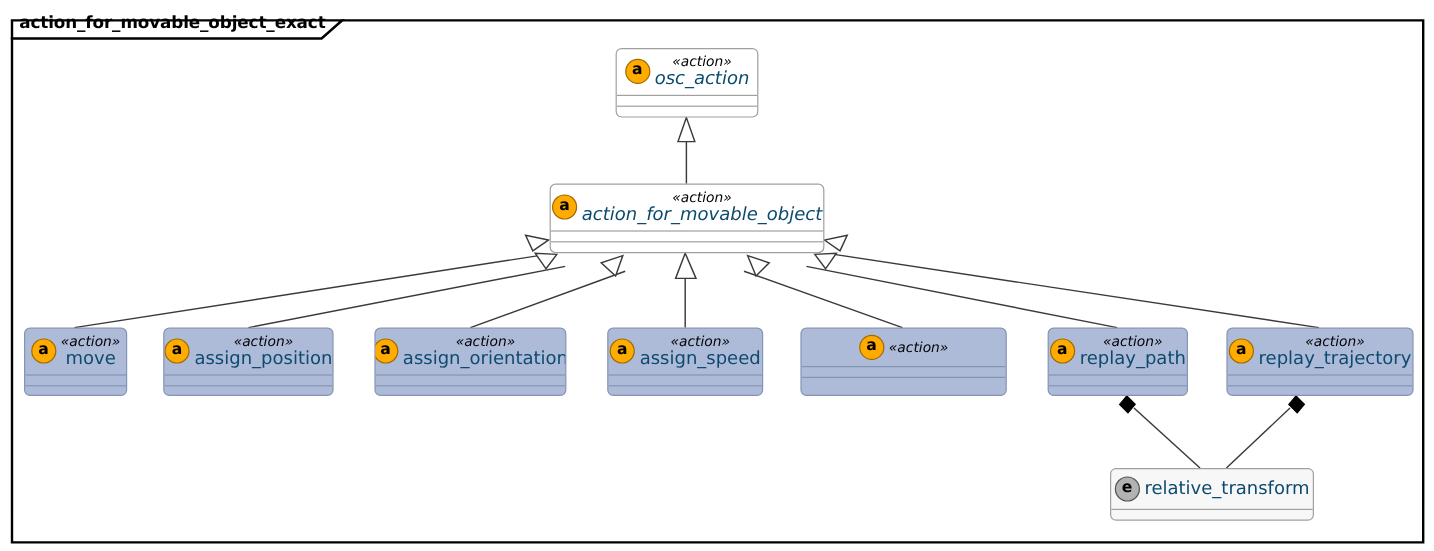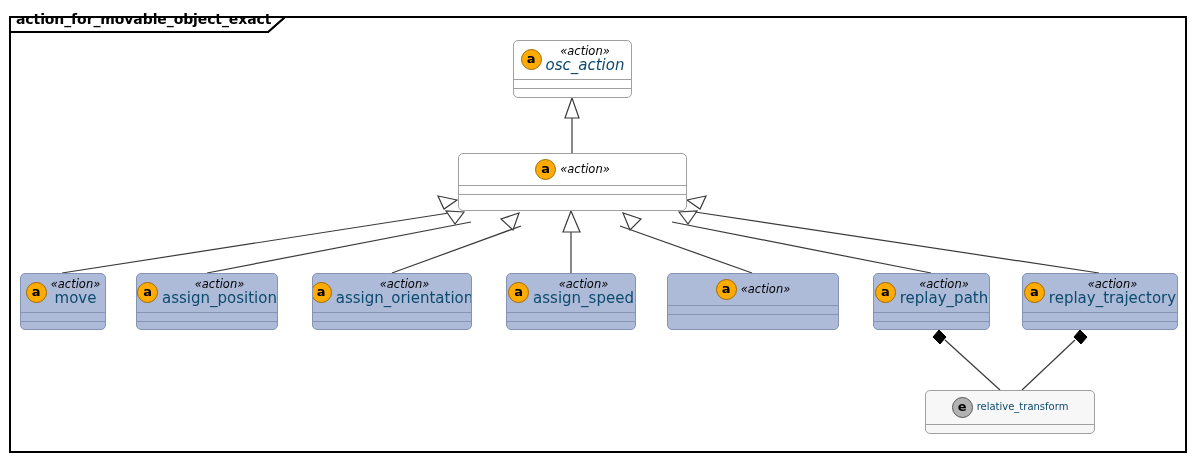--- a/index.html
+++ b/index.html
@@ -106,21 +106,21 @@
   }
   .node.blue .compartment {
     border-top: 1px solid #8494b4;
   }
   
   .node .head.single {
     padding-top: 6px;
     padding-bottom: 6px;
   }
   .node .head.single .cname {
-    font-size: 10px;
+    font-size: 15px;
   }
 </style>
 </head>
 <body>
 
 <div id="canvas">
 
   <svg class="layer" viewBox="0 0 1195 459">
 
     <g>
@@ -179,20 +179,21 @@
     </div>
     <div class="compartment"></div>
     <div class="compartment"></div>
   </div>
 
   <div class="node italicname" style="left:458px; top:153px; width:229px; height:58px;">
     <div class="head">
       <div class="badge">a</div>
       <div class="titles">
         <div class="stereo">«action»</div>
+        <div class="cname">action_for_movable_object</div>
       </div>
     </div>
     <div class="compartment"></div>
     <div class="compartment"></div>
   </div>
 
   <div class="node blue" style="left:20px; top:273px; width:86px; height:57px;">
     <div class="head">
       <div class="badge">a</div>
       <div class="titles">

